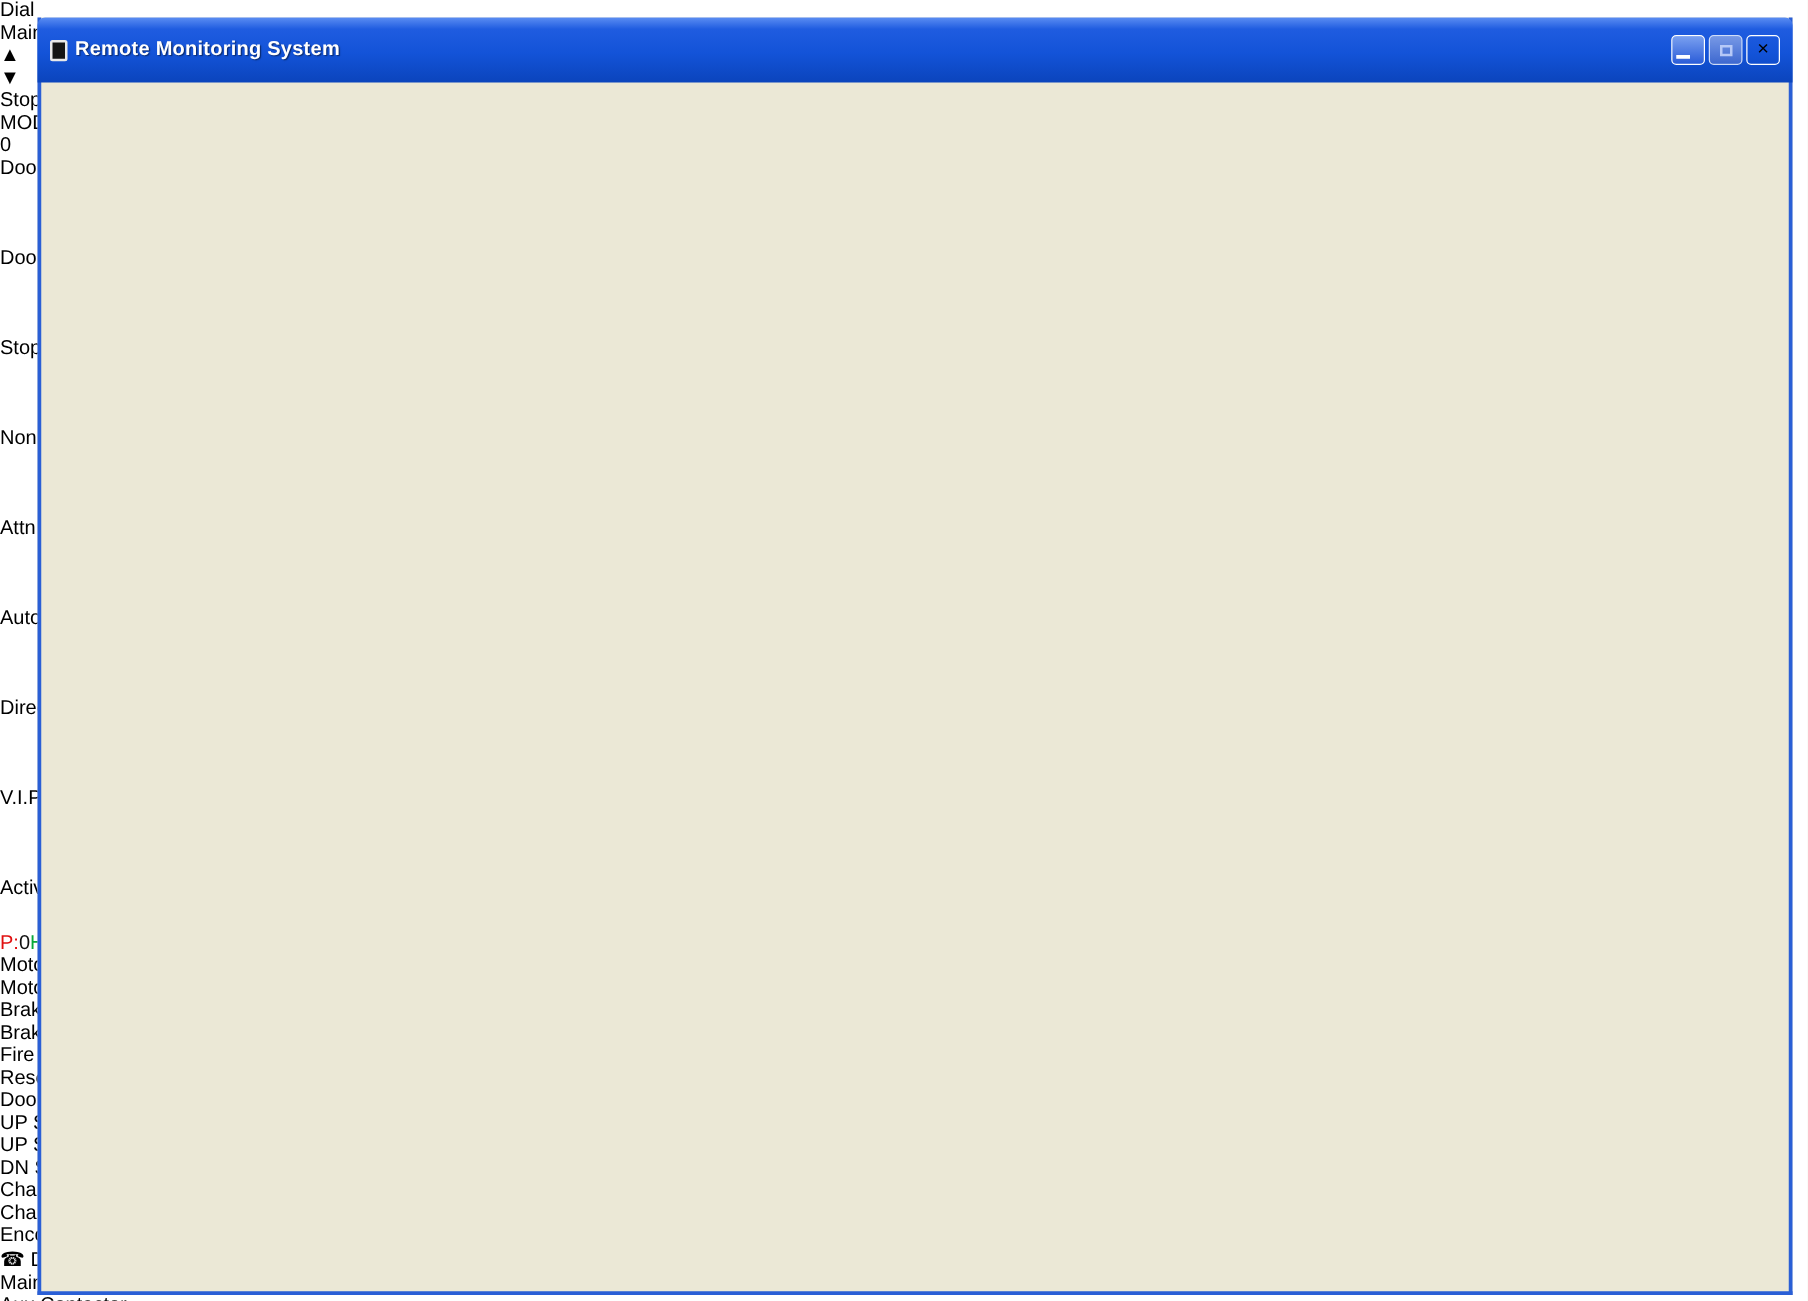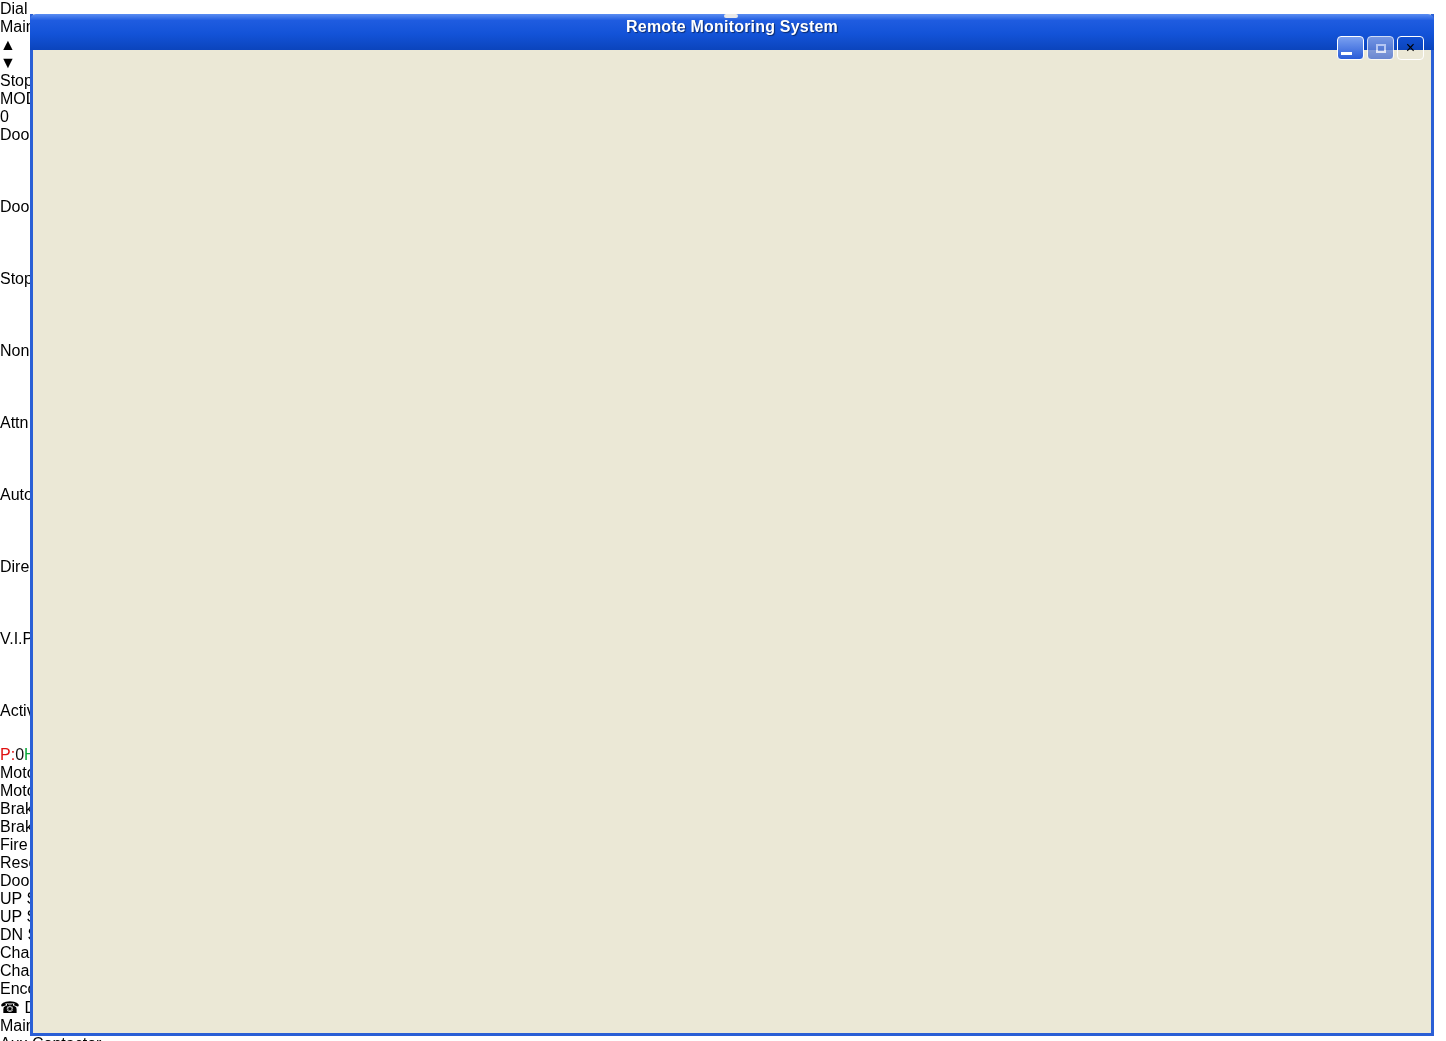--- a/index.html
+++ b/index.html
@@ -3,23 +3,23 @@
 <meta charset="utf-8">
 <style>
   * { margin:0; padding:0; box-sizing:border-box; }
   html,body { background:#ffffff; }
   body { font-family:"Liberation Sans", sans-serif; }
   #screen { position:relative; width:1446px; height:1041px; background:#ffffff; overflow:hidden; }
 
   
   .window-frame { position:absolute; left:30px; top:14px; width:1404px; height:1022px;
     background:#ebe8d6; border-left:3px solid #2a5fd6; border-right:3px solid #2a5fd6; border-bottom:3px solid #2a5fd6; }
-  .titlebar { position:absolute; left:30px; top:14px; width:1404px; height:36px;
+  .titlebar { position:absolute; left:30px; top:14px; width:1404px; height:52px;
     background:linear-gradient(180deg,#5b8df2 0%,#1f5ce0 18%,#1353d8 55%,#0b44bc 100%);
-    display:flex; align-items:center; padding:0 6px; border-radius:6px 6px 0 0;flex-direction:column; }
+    display:flex; align-items:center; padding:0 6px; border-radius:6px 6px 0 0; }
   .title-icon { width:14px; height:17px; background:#151515; border:2px solid #e9e9e9; border-radius:2px; margin:0 6px 0 4px; }
   .title-text { color:#fff; font-weight:bold; font-size:16px; text-shadow:1px 1px 1px rgba(0,0,0,.5); letter-spacing:.2px; }
   .title-btns { margin-left:auto; display:flex; gap:3px; padding-right:4px; }
   .tbtn { width:27px; height:24px; border:1px solid #fff; border-radius:4px; display:flex; align-items:center; justify-content:center; }
   .tbtn-min { background:linear-gradient(180deg,#7aa0f0,#2a5cd8); }
   .tbtn-min i { display:block; width:11px; height:3px; background:#fff; margin-top:11px; margin-right:8px; }
   .tbtn-rest { background:linear-gradient(180deg,#8fa9e8,#4a6fd0); opacity:.8; }
   .tbtn-rest i { display:block; width:10px; height:9px; border:2px solid #dfe6ff; }
   .tbtn-close { background:linear-gradient(180deg,#f épaule;}
   .tbtn-close { background:linear-gradient(180deg,#f59a76,#dd4a1e); color:#fff; font-weight:bold; font-size:15px; }

